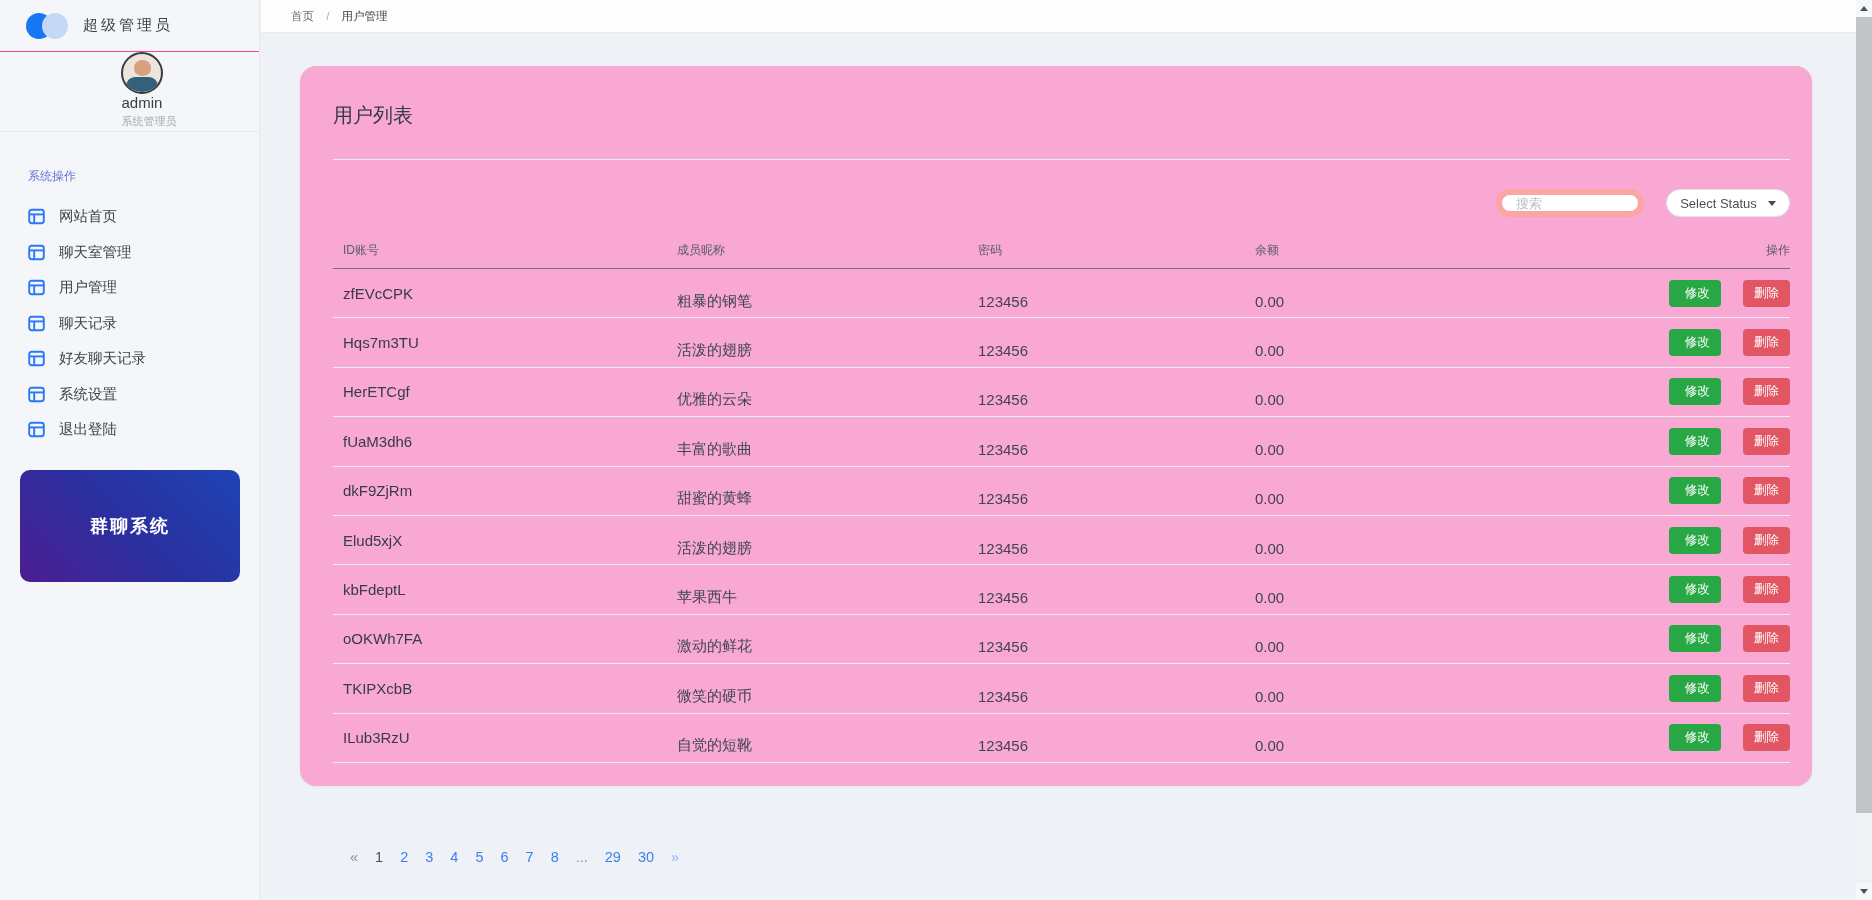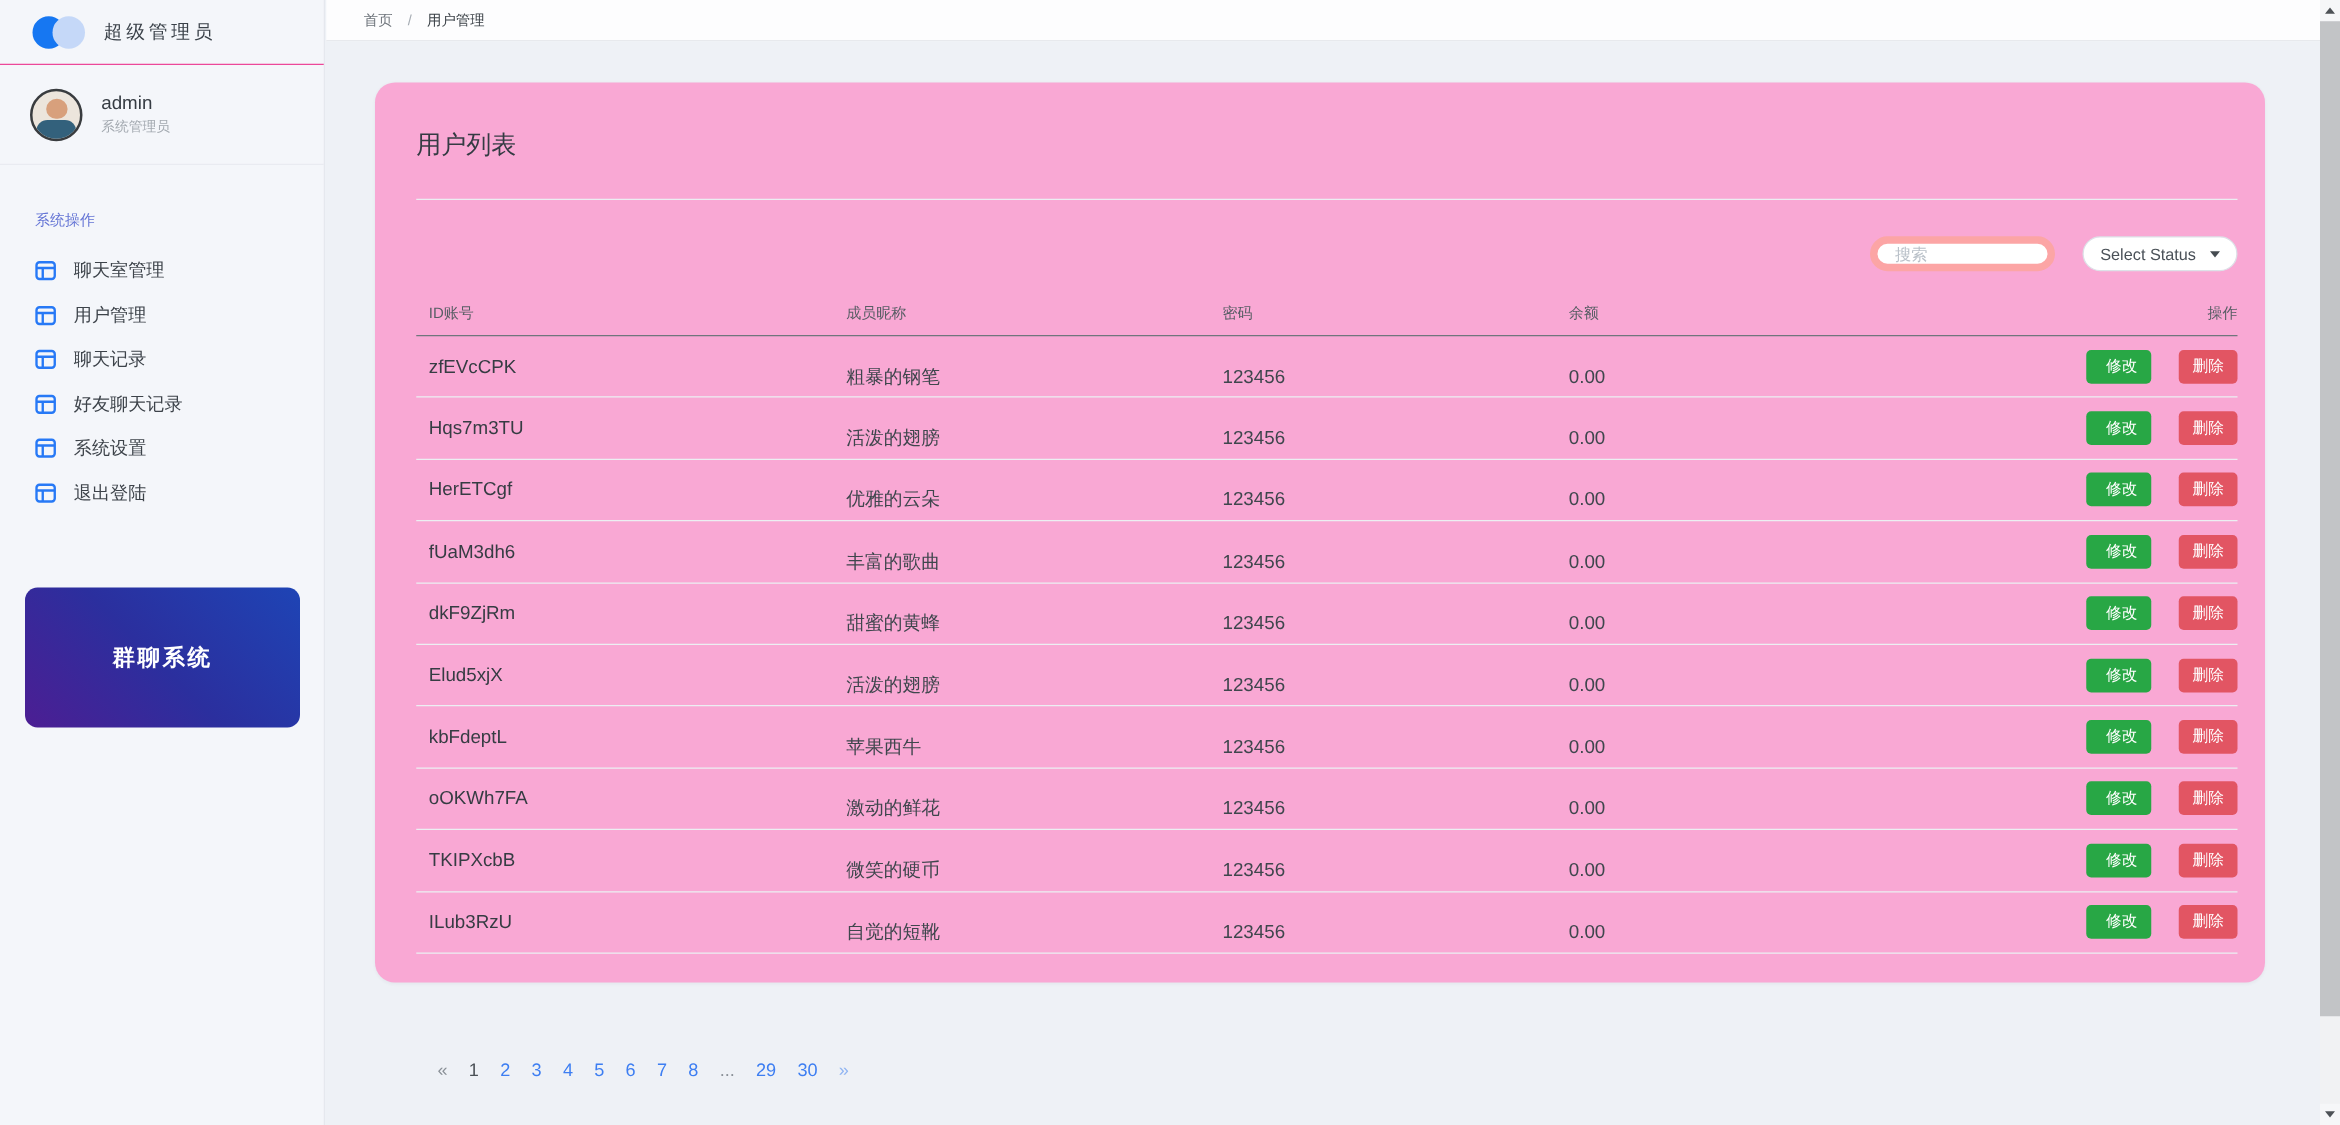--- a/index.html
+++ b/index.html
@@ -15,21 +15,21 @@
   .sidebar { position:absolute; left:0; top:0; width:260px; height:900px;
              background:#f4f6fa; border-right:1px solid #e5e8ee; }
   .brand { height:52px; display:flex; align-items:center; padding-left:26px;
            border-bottom:1px solid #ec4899; }
   .logo { position:relative; width:42px; height:26px; flex:0 0 auto; }
   .logo .c1 { position:absolute; left:0; top:0; width:26px; height:26px; border-radius:50%; background:#1677f2; }
   .logo .c2 { position:absolute; left:16px; top:0; width:26px; height:26px; border-radius:50%; background:#c5d8f8; }
   .brand-name { margin-left:15px; font-size:15px; color:#3a4149; letter-spacing:3px; white-space:nowrap; }
 
   .profile { display:flex; align-items:center; height:80px; padding-left:24px;
-             border-bottom:1px solid #e9ebf1; }
+             border-bottom:1px solid #e9ebf1;flex-direction:column; }
   .avatar { width:42px; height:42px; border-radius:50%; border:2px solid #393c3f;
             overflow:hidden; position:relative; background:#ece5dc; flex:0 0 auto; }
   .avatar .head { position:absolute; left:11px; top:6px; width:17px; height:16px;
                   border-radius:50% 50% 46% 46%; background:#d8a07c; }
   .avatar .shirt { position:absolute; left:3px; top:23px; width:32px; height:17px;
                    border-radius:9px 9px 0 0; background:#33617c; }
   .profile-meta { margin-left:15px; }
   .profile-name { font-size:15px; color:#363c43; }
   .profile-role { font-size:11px; color:#a3a9b0; margin-top:3px; }
 
@@ -127,20 +127,30 @@
     </div>
     <div class="profile-meta">
       <div class="profile-name">admin</div>
       <div class="profile-role">系统管理员</div>
     </div>
   </div>
 
   <div class="section-label">系统操作</div>
 
   <ul class="menu" id="menu-list">
+    <li class="menu-item">
+      <span class="menu-icon">
+        <svg width="17" height="17" viewBox="0 0 17 17">
+          <rect x="1.2" y="1.8" width="14.6" height="13.4" rx="2.4" fill="none" stroke="#2779f6" stroke-width="1.9"></rect>
+          <line x1="1.2" y1="6.4" x2="15.8" y2="6.4" stroke="#2779f6" stroke-width="1.9"></line>
+          <line x1="6.2" y1="6.4" x2="6.2" y2="15.2" stroke="#2779f6" stroke-width="1.9"></line>
+        </svg>
+      </span>
+      <span class="menu-label">网站首页</span>
+    </li>
 
     <li class="menu-item">
       <span class="menu-icon">
         <svg width="17" height="17" viewBox="0 0 17 17">
           <rect x="1.2" y="1.8" width="14.6" height="13.4" rx="2.4" fill="none" stroke="#2779f6" stroke-width="1.9"></rect>
           <line x1="1.2" y1="6.4" x2="15.8" y2="6.4" stroke="#2779f6" stroke-width="1.9"></line>
           <line x1="6.2" y1="6.4" x2="6.2" y2="15.2" stroke="#2779f6" stroke-width="1.9"></line>
         </svg>
       </span>
       <span class="menu-label">聊天室管理</span>

